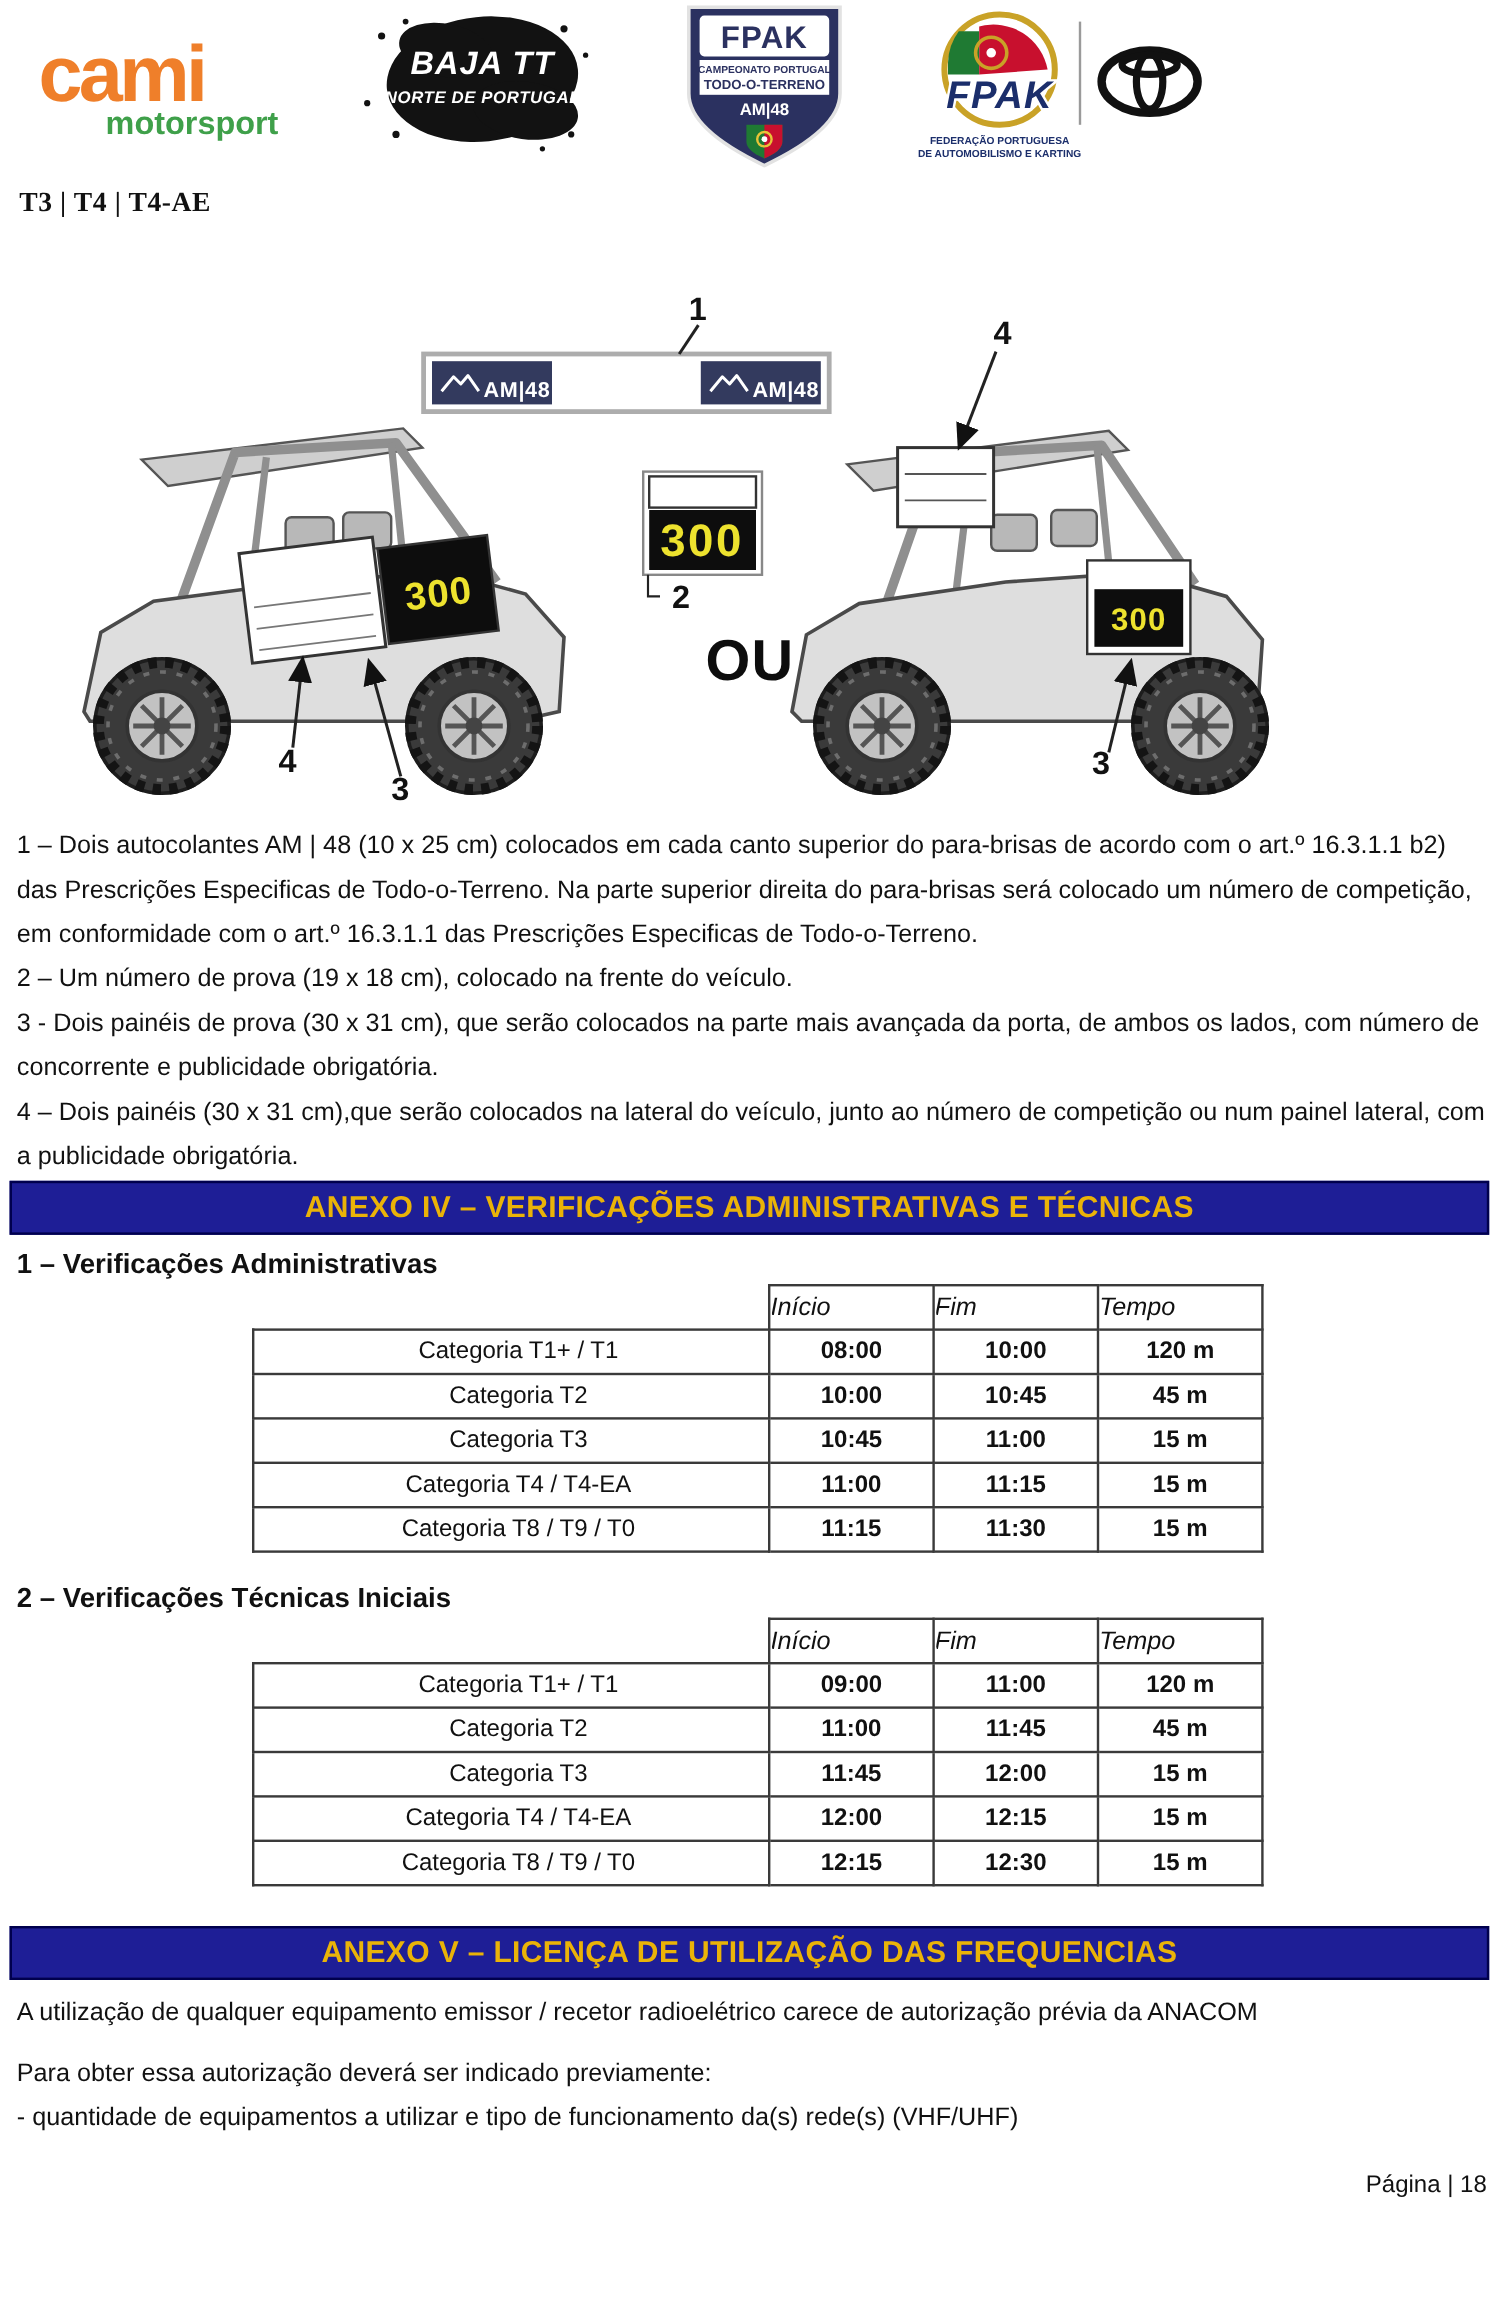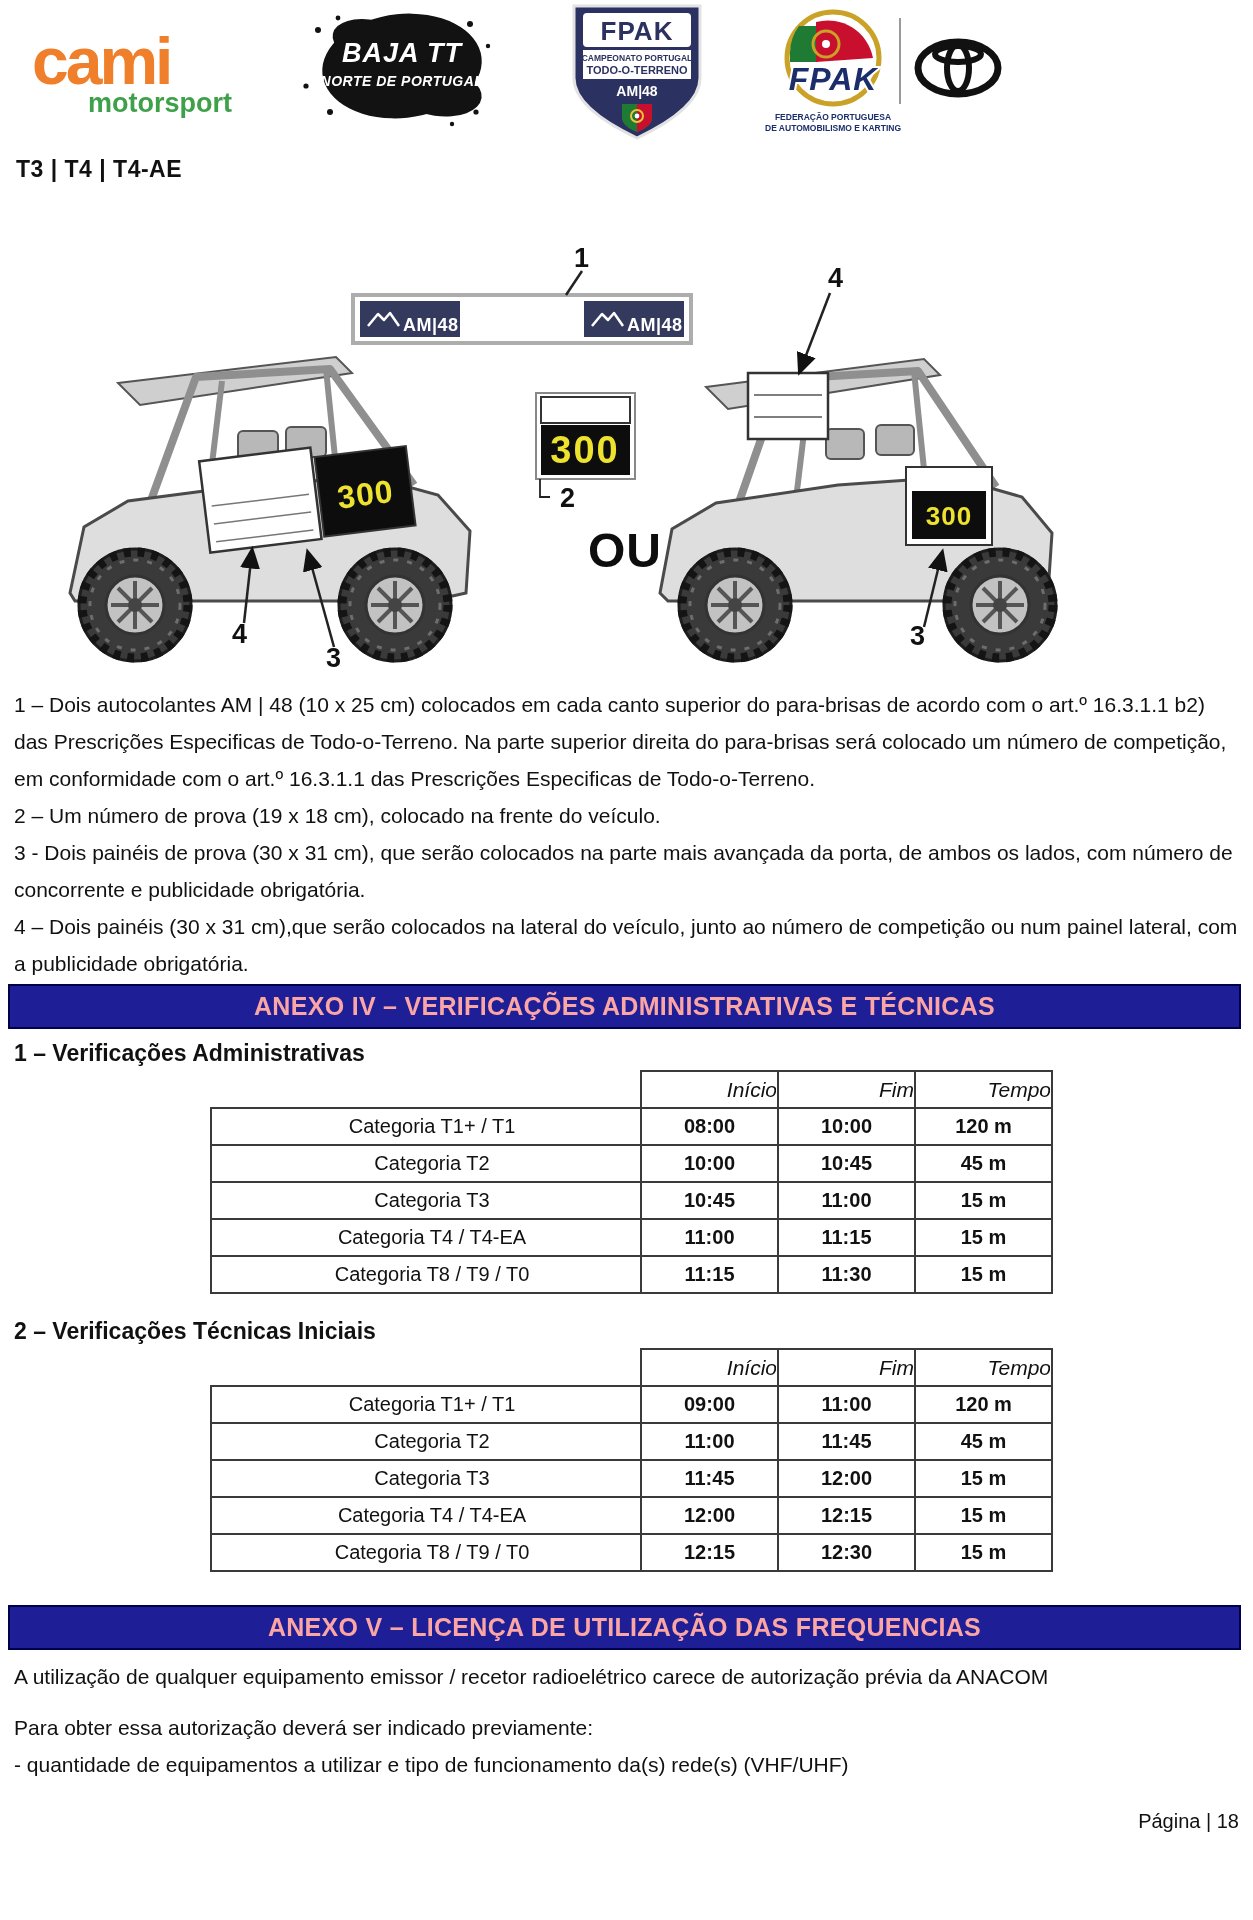--- a/index.html
+++ b/index.html
@@ -1,35 +1,35 @@
 <!DOCTYPE html>
 <html><head>
 <meta charset="utf-8">
 <style>
   html,body{margin:0;padding:0;background:#fff;}
   .page{position:relative;width:1253px;height:1920px;background:#ffffff;overflow:hidden;
         font-family:"Liberation Sans", sans-serif;color:#111;}
   svg text{font-family:"Liberation Sans", sans-serif;}
-  .doc-title{position:absolute;left:16px;top:156px;font-size:23px;font-weight:bold;letter-spacing:.5px;}
+  .doc-title{position:absolute;left:16px;top:156px;font-size:23px;font-weight:bold;letter-spacing:.5px;font-family:Liberation Serif, serif;}
   .fig{position:absolute;left:0;top:205px;}
   .notes{position:absolute;left:14px;top:686px;width:1228px;font-size:21px;line-height:37px;}
   .notes p{margin:0;}
   .banner{position:absolute;left:8px;width:1233px;height:45px;background:#1e1e96;border:2px solid #00004d;
-          box-sizing:border-box;color:#fca5a5;font-weight:bold;font-size:25px;display:flex;align-items:center;
+          box-sizing:border-box;color:#eab308;font-weight:bold;font-size:25px;display:flex;align-items:center;
           justify-content:center;letter-spacing:.3px;}
   .banner1{top:984px;}
   .banner2{top:1605px;}
   .sec-title{position:absolute;left:14px;font-size:23px;font-weight:bold;}
   .sec1{top:1040px;}
   .sec2{top:1318px;}
   table.tbl{position:absolute;left:210px;border-collapse:collapse;table-layout:fixed;font-size:20px;background:transparent;}
   .tbl1{top:1070px;}
   .tbl2{top:1348px;}
   table.tbl td, table.tbl th{border:2px solid #3a3a3a;height:37px;padding:0;box-sizing:border-box;background:#fff;overflow:hidden;}
-  table.tbl th{font-style:italic;font-weight:normal;font-size:21px;text-align:right;border-radius:16px;}
+  table.tbl th{font-style:italic;font-weight:normal;font-size:21px;text-align:left;border-radius:16px;}
   table.tbl td.cat{text-align:center;padding-left:12px;}
   table.tbl td.time{text-align:center;font-weight:bold;}
   table.tbl .blank{border:none;background:transparent;}
   .a5{position:absolute;left:14px;top:1658px;width:1228px;font-size:21px;line-height:37px;}
   .a5 p{margin:0;}
   .a5 p.gap{margin-top:14px;}
   .footer{position:absolute;right:14px;top:1810px;font-size:20px;}
 </style>
 </head>
 <body>

